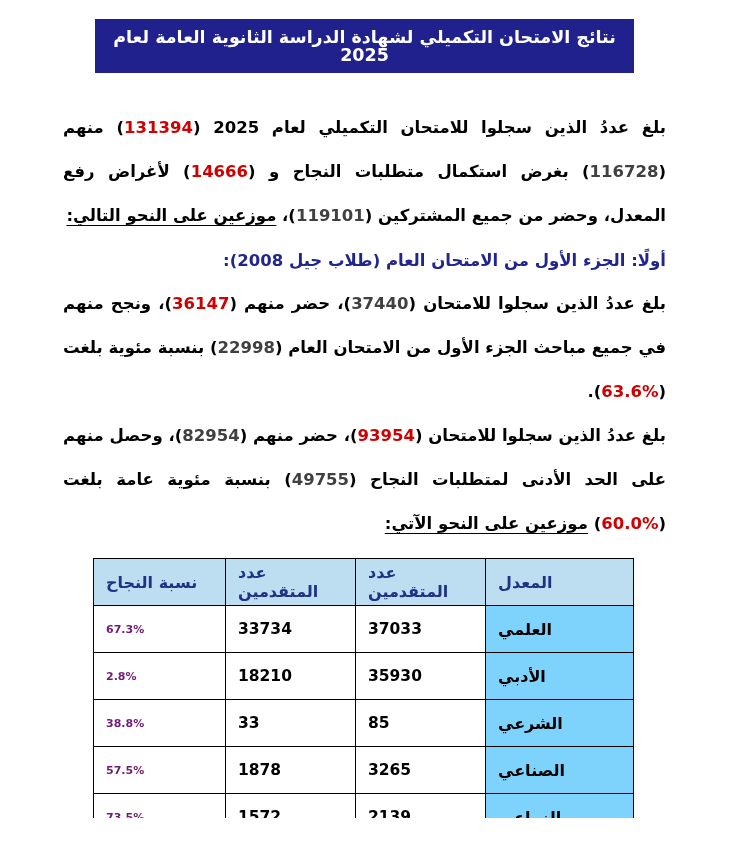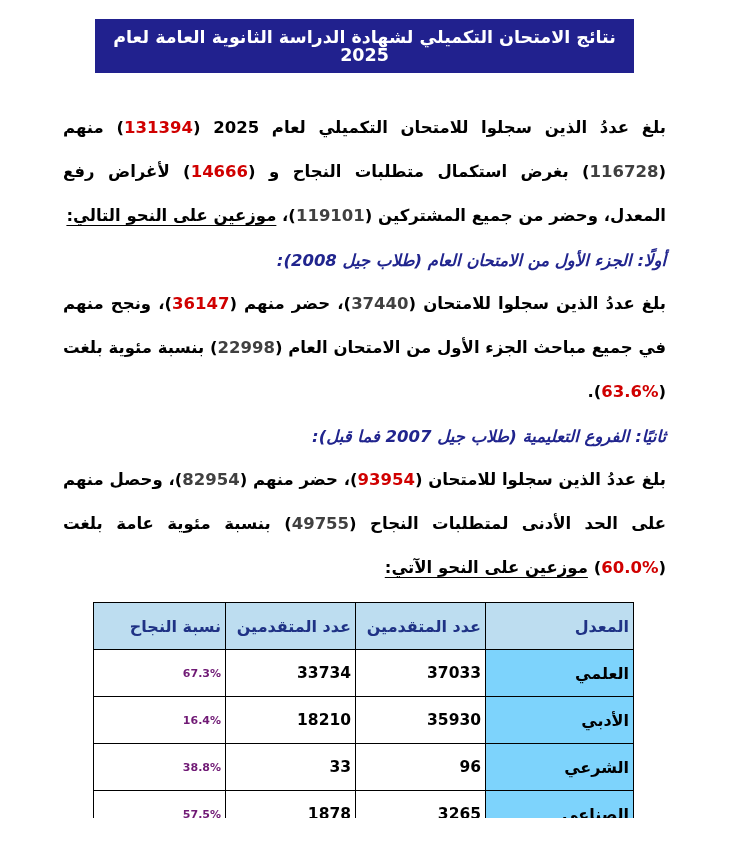--- a/index.html
+++ b/index.html
@@ -34,44 +34,43 @@
     text-align-last:right;
   }
   p.body.tight { margin-top:0; }
 
   h2.sec {
     margin:2px 0 0 0;
     color:#21258e;
     font-size:16.5px;
     font-weight:bold;
     line-height:42px;
-    font-style:italic;
   }
 
   .num-red  { color:#d00000; }
   .num-blue { color:#404040; }
   .u { text-decoration:underline; text-underline-offset:4px; }
 
   table.results {
     margin:12px 32px 0 32px;
     width:540px;
     border-collapse:collapse;
     table-layout:fixed;
     direction:rtl;
   }
   .c-branch { width:148px; }
   .c-app    { width:130px; }
   .c-pass   { width:130px; }
   .c-rate   { width:132px; }
   table.results th, table.results td {
     border:1px solid #000;
     height:46px;
-    text-align:right;
+    text-align:left;
     vertical-align:middle;
-    padding:0 4px;
+    padding:0 12px;
   }
   table.results thead th {
     background:#bdddf0;
     color:#1f3285;
     font-weight:bold;
     font-size:16px;
   }
   td.branch {
     background:#7dd3fc;
     font-weight:bold;
@@ -89,21 +88,20 @@
     <div class="title-bar">
       <span>نتائج الامتحان التكميلي لشهادة الدراسة الثانوية العامة لعام 2025</span>
     </div>
 
     <p class="body"><span>بلغ عددُ الذين سجلوا للامتحان التكميلي لعام 2025 (</span><span class="num-red">131394</span><span>) منهم (</span><span class="num-blue">116728</span><span>) بغرض استكمال متطلبات النجاح و (</span><span class="num-red">14666</span><span>) لأغراض رفع المعدل، وحضر من جميع المشتركين (</span><span class="num-blue">119101</span><span>)، </span><span class="u">موزعين على النحو التالي:</span></p>
 
     <h2 class="sec">أولًا: الجزء الأول من الامتحان العام (طلاب جيل 2008):</h2>
 
     <p class="body tight"><span>بلغ عددُ الذين سجلوا للامتحان (</span><span class="num-blue">37440</span><span>)، حضر منهم (</span><span class="num-red">36147</span><span>)، ونجح منهم في جميع مباحث الجزء الأول من الامتحان العام (</span><span class="num-blue">22998</span><span>) بنسبة مئوية بلغت (</span><span class="num-red">%63.6</span><span>).</span></p>
 
-    <h2 class="sec">ثانيًا: الفروع التعليمية (طلاب جيل 2007 فما قبل):</h2>
 
     <p class="body tight"><span>بلغ عددُ الذين سجلوا للامتحان (</span><span class="num-red">93954</span><span>)، حضر منهم (</span><span class="num-blue">82954</span><span>)، وحصل منهم على الحد الأدنى لمتطلبات النجاح (</span><span class="num-blue">49755</span><span>) بنسبة مئوية عامة بلغت (</span><span class="num-red">%60.0</span><span>) </span><span class="u">موزعين على النحو الآتي:</span></p>
 
     <table class="results">
       <colgroup>
         <col class="c-branch">
           <col class="c-app">
           <col class="c-pass">
           <col class="c-rate">
       </colgroup>
@@ -119,25 +117,25 @@
         <tr>
           <td class="branch">العلمي</td>
           <td class="num">37033</td>
           <td class="num">33734</td>
           <td class="rate">67.3%</td>
         </tr>
         <tr>
           <td class="branch">الأدبي</td>
           <td class="num">35930</td>
           <td class="num">18210</td>
-          <td class="rate">16.4%</td>
+          <td class="rate">2.8%</td>
         </tr>
         <tr>
           <td class="branch">الشرعي</td>
-          <td class="num">96</td>
+          <td class="num">85</td>
           <td class="num">33</td>
           <td class="rate">38.8%</td>
         </tr>
         <tr>
           <td class="branch">الصناعي</td>
           <td class="num">3265</td>
           <td class="num">1878</td>
           <td class="rate">57.5%</td>
         </tr>
         <tr>

